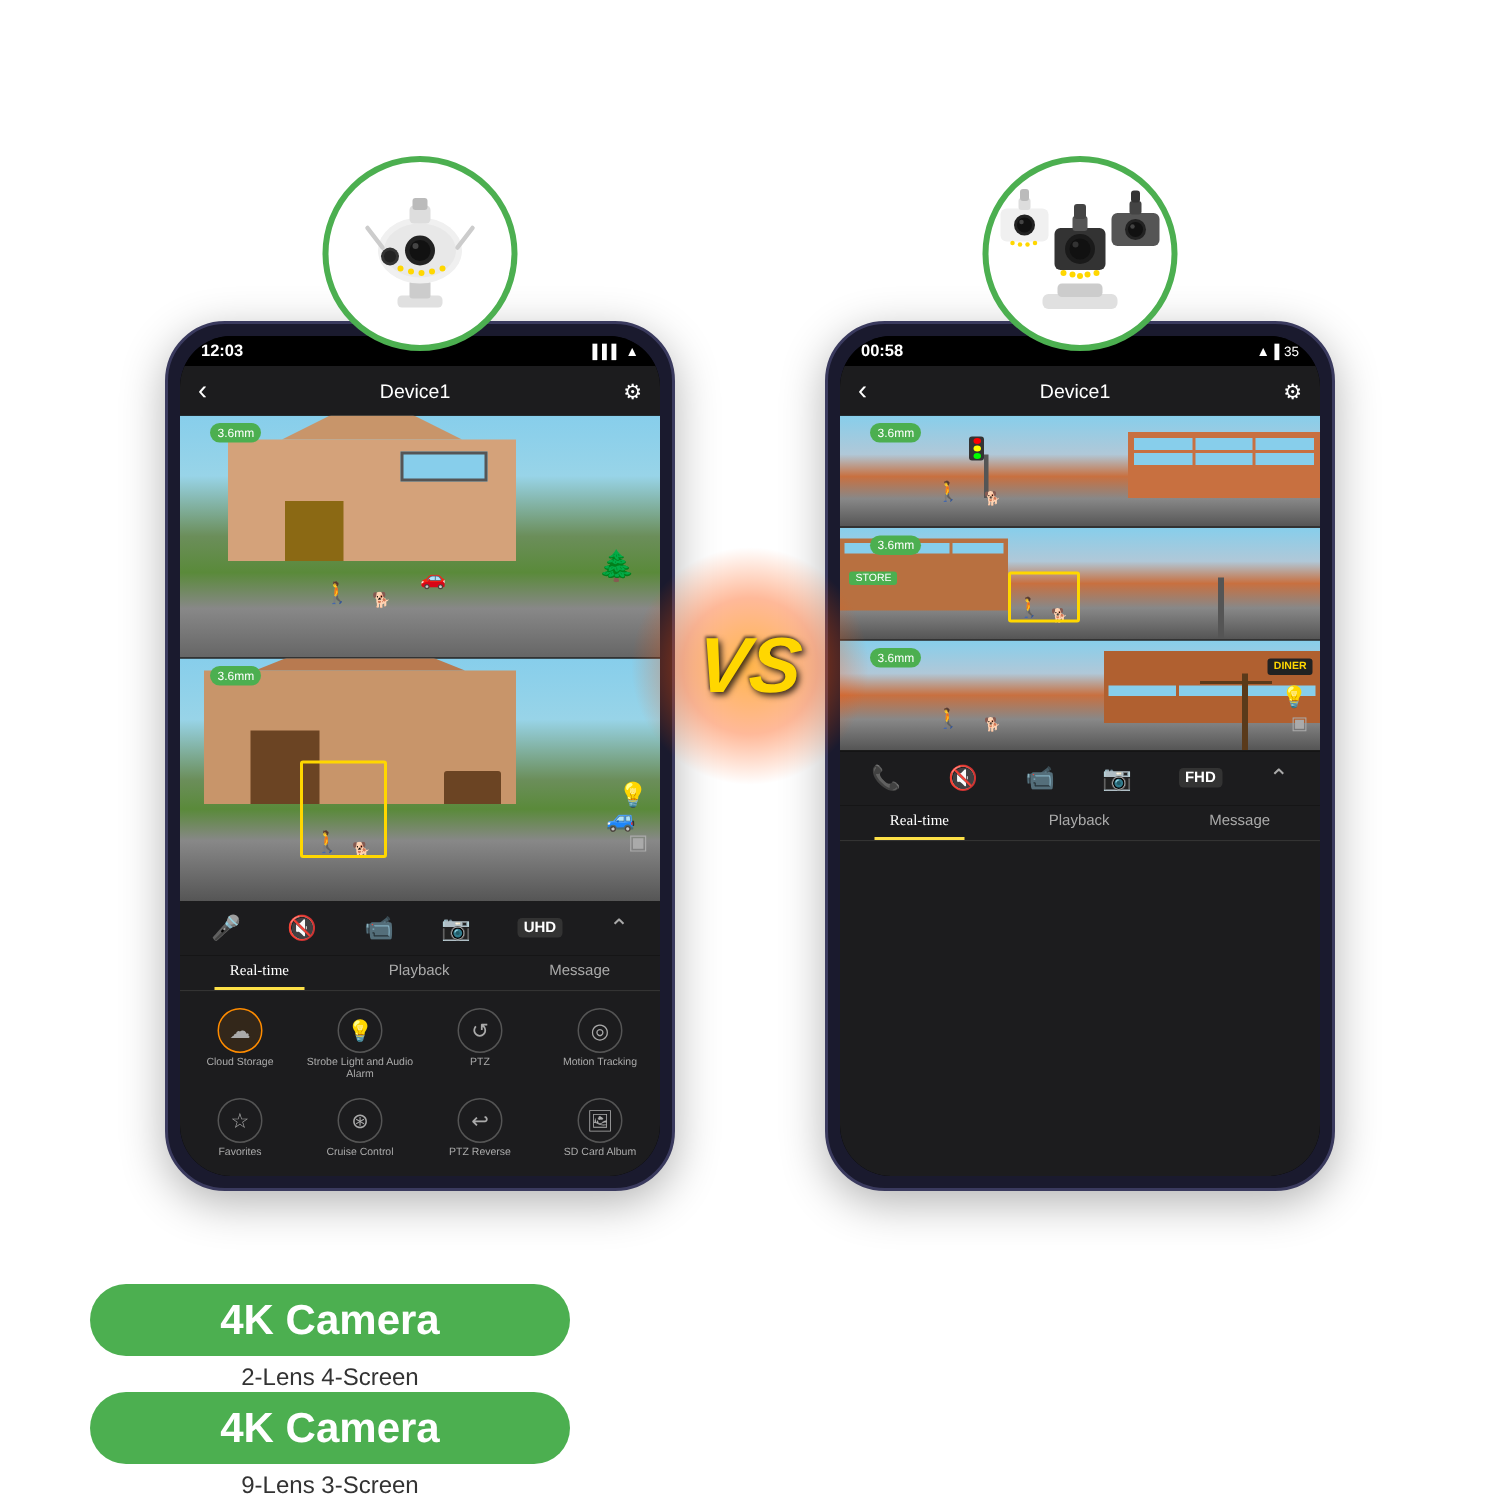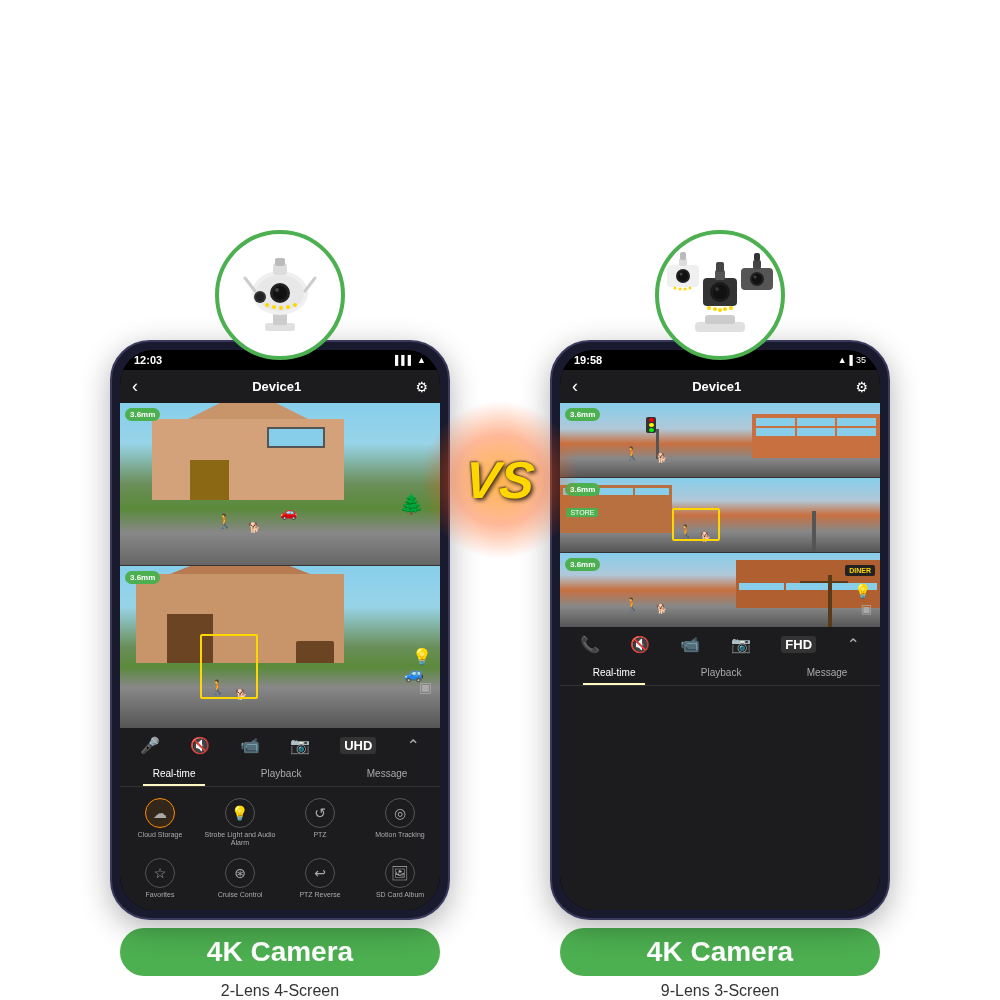--- a/index.html
+++ b/index.html
@@ -22,21 +22,21 @@
       position: relative;
       display: flex;
       flex-direction: column;
       align-items: center;
     }
 
     .phones-row {
       display: flex;
       flex-direction: row;
       justify-content: center;
-      align-items: flex-end;
+      align-items: center;
       width: 100%;
       flex: 1;
       padding-top: 10px;
       position: relative;
       margin-top: 40px;
     }
 
     
     .vs-badge {
       position: absolute;
@@ -148,21 +148,21 @@
       display: flex;
       align-items: center;
       justify-content: space-between;
       padding: 6px 12px;
       color: #fff;
       flex-shrink: 0;
     }
 
     .app-header-title {
       font-size: 13px;
-      font-weight: 700;
+      font-weight: 400;
     }
 
     .back-btn {
       font-size: 18px;
       color: #fff;
     }
 
     .gear-icon {
       font-size: 14px;
       color: #fff;
@@ -184,27 +184,27 @@
       border-bottom: 1px solid #333;
     }
 
     .camera-feed:last-child {
       border-bottom: none;
     }
 
     .feed-label {
       position: absolute;
       top: 5px;
-      left: 5px;
+      left: 20px;
       background: #4CAF50;
       color: #fff;
       font-size: 8px;
       padding: 2px 5px;
       border-radius: 8px;
-      font-weight: 700;
+      font-weight: 400;
     }
 
     
     .bottom-toolbar {
       background: #1c1c1e;
       display: flex;
       justify-content: space-around;
       align-items: center;
       padding: 8px 5px;
       flex-shrink: 0;
@@ -213,21 +213,21 @@
     .toolbar-icon {
       color: #aaa;
       font-size: 16px;
       display: flex;
       flex-direction: column;
       align-items: center;
     }
 
     .toolbar-label {
       color: #fff;
-      font-size: 13px;
+      font-size: 10px;
       font-weight: 700;
       background: #333;
       padding: 1px 4px;
       border-radius: 3px;
     }
 
     
     .tabs-bar {
       background: #1c1c1e;
       display: flex;
@@ -237,21 +237,22 @@
     }
 
     .tab-item {
       color: #aaa;
       font-size: 10px;
       padding: 5px 10px;
     }
 
     .tab-item.active {
       color: #fff;
-      border-bottom: 2px solid #fef9c3;
+      border-bottom: 2px solid #fde047;
+      font-family: Liberation Serif, serif;
     }
 
     
     .features-grid {
       background: #1c1c1e;
       display: grid;
       grid-template-columns: repeat(4, 1fr);
       gap: 0;
       padding: 6px 0;
       flex-shrink: 0;
@@ -286,22 +287,22 @@
       color: #aaa;
       font-size: 7px;
       text-align: center;
       line-height: 1.2;
     }
 
     
     .bottom-section {
       width: 100%;
       display: flex;
-      flex-direction: row;
-      justify-content: center;
+      flex-direction: column;
+      justify-content: flex-start;
       gap: 0;
       padding: 8px 0 0 0;
     }
 
     .camera-label-side {
       width: 440px;
       display: flex;
       flex-direction: column;
       align-items: center;
       padding: 0 10px;
@@ -563,21 +564,21 @@
 
           <rect x="30" y="72" width="50" height="10" rx="4" fill="#e0e0e0"></rect>
           <rect x="40" y="65" width="30" height="9" rx="3" fill="#ccc"></rect>
         </svg>
       </div>
 
       <div class="phone-frame">
         <div class="phone-screen">
 
           <div class="status-bar">
-            <span class="status-time">19:58</span>
+            <span class="status-time">00:58</span>
             <div class="status-icons">
               <span>▲</span>
               <span>▌35</span>
             </div>
           </div>
 
           <div class="app-header">
             <span class="back-btn">‹</span>
             <span class="app-header-title">Device1</span>
             <span class="gear-icon">⚙</span>

